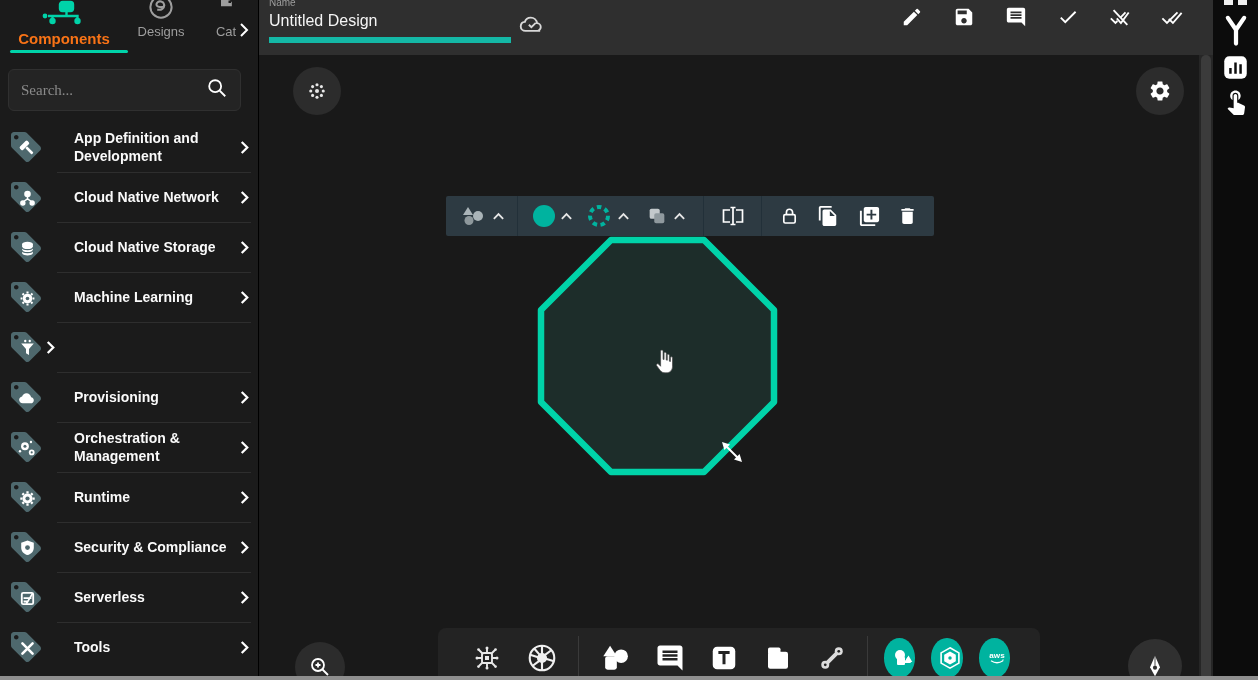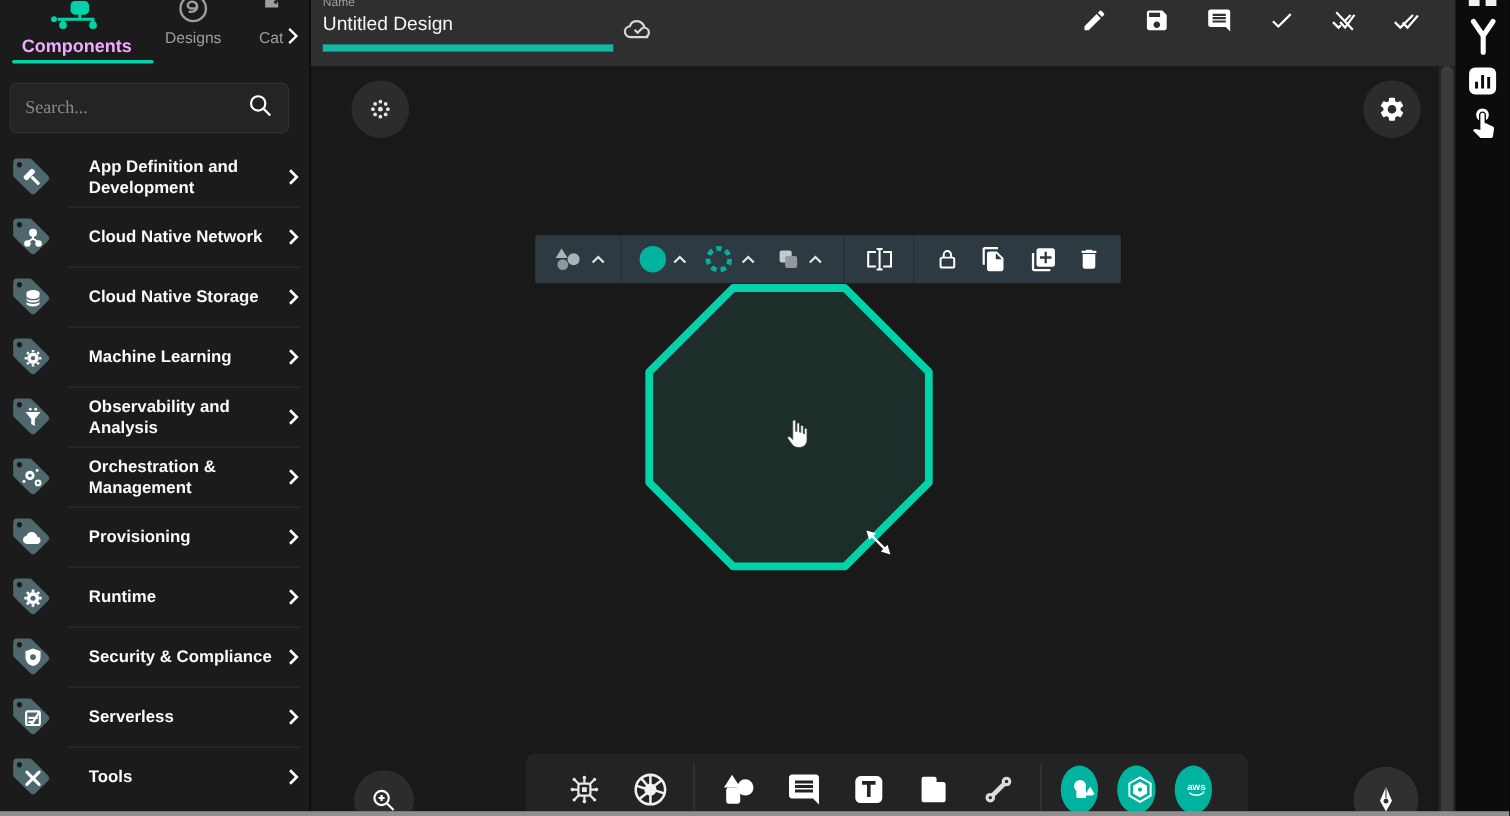--- a/index.html
+++ b/index.html
@@ -4,21 +4,21 @@
 <style>
   * { margin:0; padding:0; box-sizing:border-box; }
   html,body { width:1258px; height:680px; overflow:hidden; background:#000; }
   body { font-family:"Liberation Sans", sans-serif; }
   .page { position:relative; width:1258px; height:680px; background:#191919; overflow:hidden; }
 
   
   .sidebar { position:absolute; left:0; top:0; width:259px; height:680px; background:#1b1b1b; border-right:1px solid #000; }
   .tabs { position:relative; height:57px; }
   .tab-label { position:absolute; text-align:center; }
-  .tab-label.active { color:#f0abfc; font-size:15px; font-weight:bold; }
+  .tab-label.active { color:#f97316; font-size:15px; font-weight:bold; }
   .tab-label.inactive { color:#9e9e9e; font-size:13px; }
   .tab-underline { position:absolute; left:10px; top:50px; width:118px; height:3px; background:#00D3A9; border-radius:2px; }
   .tabs-overflow { position:absolute; left:237px; top:22px; }
   .searchbox { position:absolute; left:8px; top:69px; width:233px; height:42px; background:#242424; border:1px solid #303030; border-radius:6px; display:flex; align-items:center; padding:0 12px; }
   .searchbox input { flex:1; background:transparent; border:none; outline:none; color:#e0e0e0; font-size:15px; font-family:Liberation Serif, serif; }
   .searchbox input::placeholder { color:#8a8a8a; }
   .cat-list { position:absolute; left:0; top:122px; width:259px; }
   .cat-row { position:relative; display:flex; align-items:center; min-height:50px; padding:6px 8px 6px 8px; cursor:pointer; }
   .cat-row + .cat-row::before { content:""; position:absolute; left:57px; right:8px; top:0; height:1px; background:#2e2e2e; }
   .cat-label { flex:1; margin-left:30px; margin-right:6px; color:#fafafa; font-size:14px; font-weight:bold; line-height:1.3; max-width:168px; }
@@ -198,54 +198,53 @@
 
       <div class="cat-row">
         <svg width="36" height="36" viewBox="0 0 24 24">
             <path fill="#4e686d" fill-rule="evenodd" d="M21.41 11.58l-9-9C12.05 2.22 11.55 2 11 2H4c-1.1 0-2 .9-2 2v7c0 .55.22 1.05.59 1.42l9 9c.36.36.86.58 1.41.58.55 0 1.05-.22 1.41-.59l7-7c.37-.36.59-.86.59-1.41 0-.55-.23-1.06-.59-1.42zM5.5 7C4.67 7 4 6.33 4 5.5S4.67 4 5.5 4 7 4.67 7 5.5 6.33 7 5.5 7z"></path>
             <g fill="#fff">
               <path d="M8.8 9.6h8.4l-3.2 3.8v4l-2-1.2v-2.8z"></path>
               <circle cx="11.5" cy="8" r="0.8"></circle>
               <circle cx="14.5" cy="8" r="0.8"></circle>
             </g>
           </svg>
-        <div class="cat-label">Observability and Analysis</div>
+        <span class="cat-chevron">
+            <svg width="13" height="15" viewBox="0 0 14 16">
+              <path d="M4 2l6 6-6 6" stroke="#fff" stroke-width="2.4" fill="none"></path>
+            </svg>
+          </span>
+      </div>
+
+      <div class="cat-row">
+        <svg width="36" height="36" viewBox="0 0 24 24">
+            <path fill="#4e686d" fill-rule="evenodd" d="M21.41 11.58l-9-9C12.05 2.22 11.55 2 11 2H4c-1.1 0-2 .9-2 2v7c0 .55.22 1.05.59 1.42l9 9c.36.36.86.58 1.41.58.55 0 1.05-.22 1.41-.59l7-7c.37-.36.59-.86.59-1.41 0-.55-.23-1.06-.59-1.42zM5.5 7C4.67 7 4 6.33 4 5.5S4.67 4 5.5 4 7 4.67 7 5.5 6.33 7 5.5 7z"></path>
+            <path fill="#fff" d="M9.8 16.2c-1.3 0-2.4-1-2.4-2.3 0-1.1.8-2.1 2-2.3.4-1.2 1.5-2.1 2.9-2.1 1.6 0 2.9 1.2 3.1 2.7 1 .1 1.8.9 1.8 1.9 0 1.1-.9 2.1-2 2.1z"></path>
+          </svg>
+        <div class="cat-label">Provisioning</div>
         <span class="cat-chevron">
             <svg width="13" height="15" viewBox="0 0 14 16">
               <path d="M4 2l6 6-6 6" stroke="#fff" stroke-width="2.4" fill="none"></path>
             </svg>
           </span>
       </div>
 
       <div class="cat-row">
         <svg width="36" height="36" viewBox="0 0 24 24">
             <path fill="#4e686d" fill-rule="evenodd" d="M21.41 11.58l-9-9C12.05 2.22 11.55 2 11 2H4c-1.1 0-2 .9-2 2v7c0 .55.22 1.05.59 1.42l9 9c.36.36.86.58 1.41.58.55 0 1.05-.22 1.41-.59l7-7c.37-.36.59-.86.59-1.41 0-.55-.23-1.06-.59-1.42zM5.5 7C4.67 7 4 6.33 4 5.5S4.67 4 5.5 4 7 4.67 7 5.5 6.33 7 5.5 7z"></path>
             <g fill="#fff">
               <circle cx="11.3" cy="11.5" r="2.6"></circle>
               <circle cx="11.3" cy="11.5" r="1" fill="#4e686d"></circle>
               <circle cx="15.8" cy="15.6" r="1.9"></circle>
               <circle cx="15.8" cy="15.6" r="0.7" fill="#4e686d"></circle>
               <circle cx="15.3" cy="8.7" r="0.8"></circle>
               <circle cx="8" cy="14.8" r="0.8"></circle>
             </g>
           </svg>
         <div class="cat-label">Orchestration &amp; Management</div>
-        <span class="cat-chevron">
-            <svg width="13" height="15" viewBox="0 0 14 16">
-              <path d="M4 2l6 6-6 6" stroke="#fff" stroke-width="2.4" fill="none"></path>
-            </svg>
-          </span>
-      </div>
-
-      <div class="cat-row">
-        <svg width="36" height="36" viewBox="0 0 24 24">
-            <path fill="#4e686d" fill-rule="evenodd" d="M21.41 11.58l-9-9C12.05 2.22 11.55 2 11 2H4c-1.1 0-2 .9-2 2v7c0 .55.22 1.05.59 1.42l9 9c.36.36.86.58 1.41.58.55 0 1.05-.22 1.41-.59l7-7c.37-.36.59-.86.59-1.41 0-.55-.23-1.06-.59-1.42zM5.5 7C4.67 7 4 6.33 4 5.5S4.67 4 5.5 4 7 4.67 7 5.5 6.33 7 5.5 7z"></path>
-            <path fill="#fff" d="M9.8 16.2c-1.3 0-2.4-1-2.4-2.3 0-1.1.8-2.1 2-2.3.4-1.2 1.5-2.1 2.9-2.1 1.6 0 2.9 1.2 3.1 2.7 1 .1 1.8.9 1.8 1.9 0 1.1-.9 2.1-2 2.1z"></path>
-          </svg>
-        <div class="cat-label">Provisioning</div>
         <span class="cat-chevron">
             <svg width="13" height="15" viewBox="0 0 14 16">
               <path d="M4 2l6 6-6 6" stroke="#fff" stroke-width="2.4" fill="none"></path>
             </svg>
           </span>
       </div>
 
       <div class="cat-row">
         <svg width="36" height="36" viewBox="0 0 24 24">
             <path fill="#4e686d" fill-rule="evenodd" d="M21.41 11.58l-9-9C12.05 2.22 11.55 2 11 2H4c-1.1 0-2 .9-2 2v7c0 .55.22 1.05.59 1.42l9 9c.36.36.86.58 1.41.58.55 0 1.05-.22 1.41-.59l7-7c.37-.36.59-.86.59-1.41 0-.55-.23-1.06-.59-1.42zM5.5 7C4.67 7 4 6.33 4 5.5S4.67 4 5.5 4 7 4.67 7 5.5 6.33 7 5.5 7z"></path>

